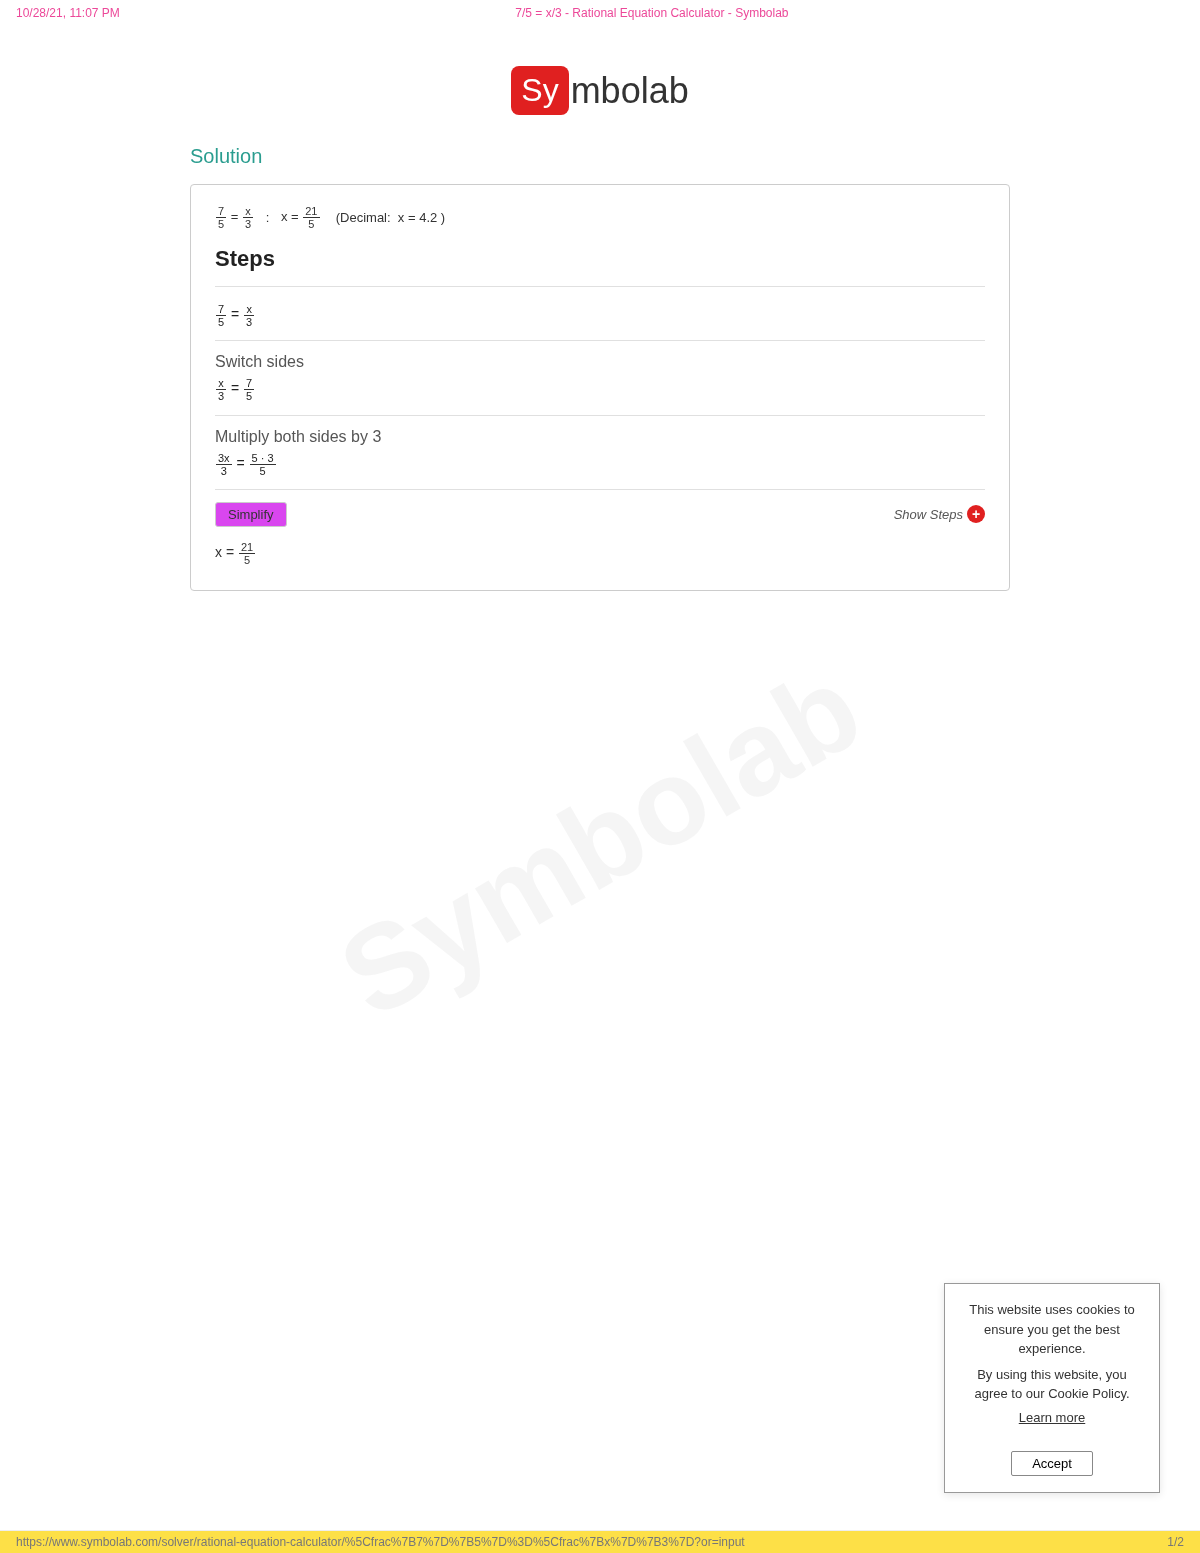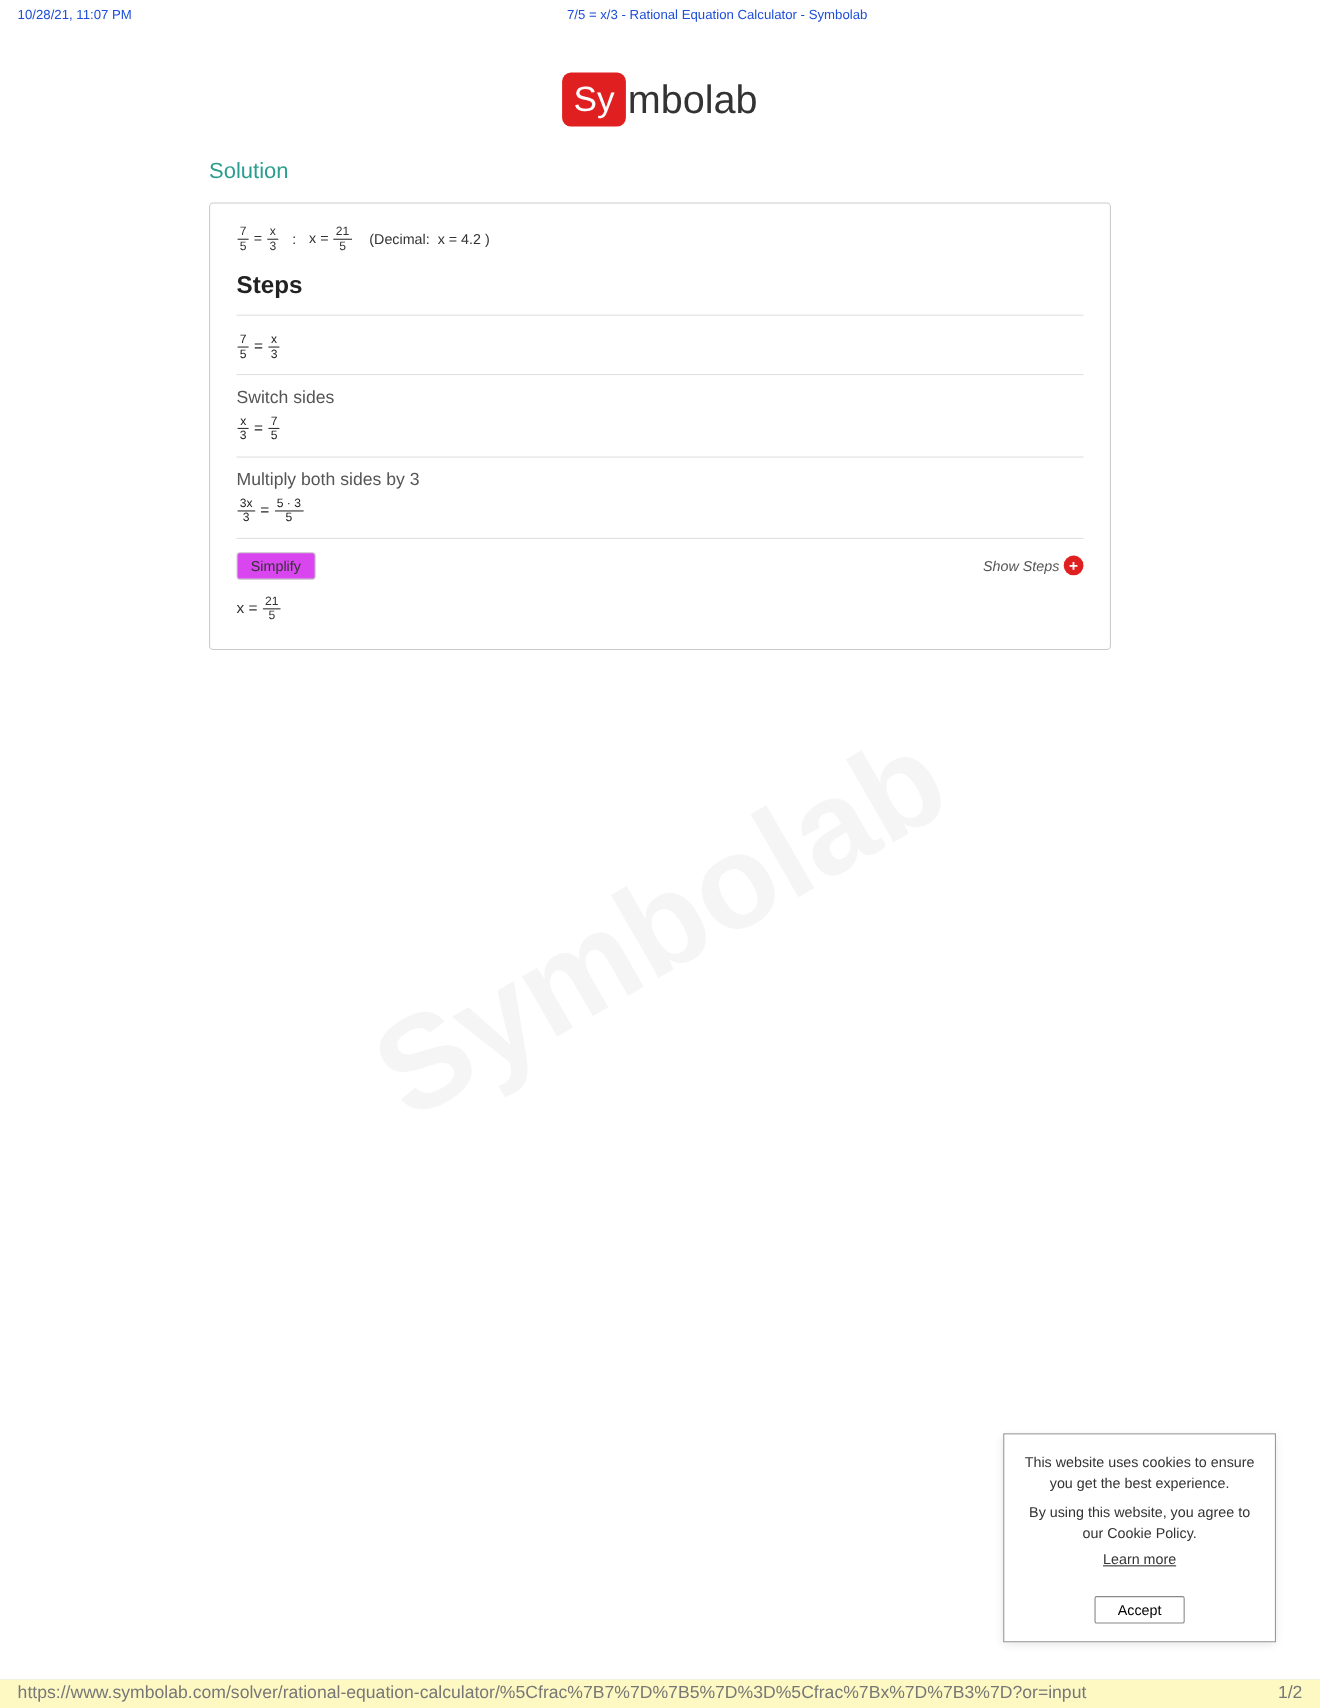--- a/index.html
+++ b/index.html
@@ -10,21 +10,21 @@
       font-size: 14px;
     }
 
     
     .top-bar {
       display: flex;
       justify-content: space-between;
       align-items: center;
       padding: 6px 16px;
       font-size: 12px;
-      color: #1d4ed8;
+      color: #ec4899;
       border-bottom: none;
     }
 
     
     .logo-area {
       display: flex;
       justify-content: center;
       padding: 40px 0 30px 0;
     }
 
@@ -154,21 +154,21 @@
     .final-expr {
       padding: 10px 0 4px 0;
       font-size: 14px;
     }
 
     
     .cookie-banner {
       position: fixed;
       bottom: 60px;
       right: 40px;
-      width: 248px;
+      width: 216px;
       border: 1px solid #999;
       background: #fff;
       padding: 16px;
       text-align: center;
       font-size: 13px;
       line-height: 1.5;
       color: #333;
       box-shadow: 0 2px 8px rgba(0,0,0,0.1);
     }
 
@@ -187,24 +187,24 @@
       font-size: 13px;
       border-radius: 2px;
     }
 
     
     .bottom-bar {
       position: fixed;
       bottom: 0;
       left: 0;
       right: 0;
-      background: #fef9c3;
+      background: #fde047;
       border-top: 1px solid #eee;
       padding: 4px 16px;
-      font-size: 16px;
+      font-size: 12px;
       color: #777;
       display: flex;
       justify-content: space-between;
     }
 
     
     .frac {
       display: inline-flex;
       flex-direction: column;
       align-items: center;

